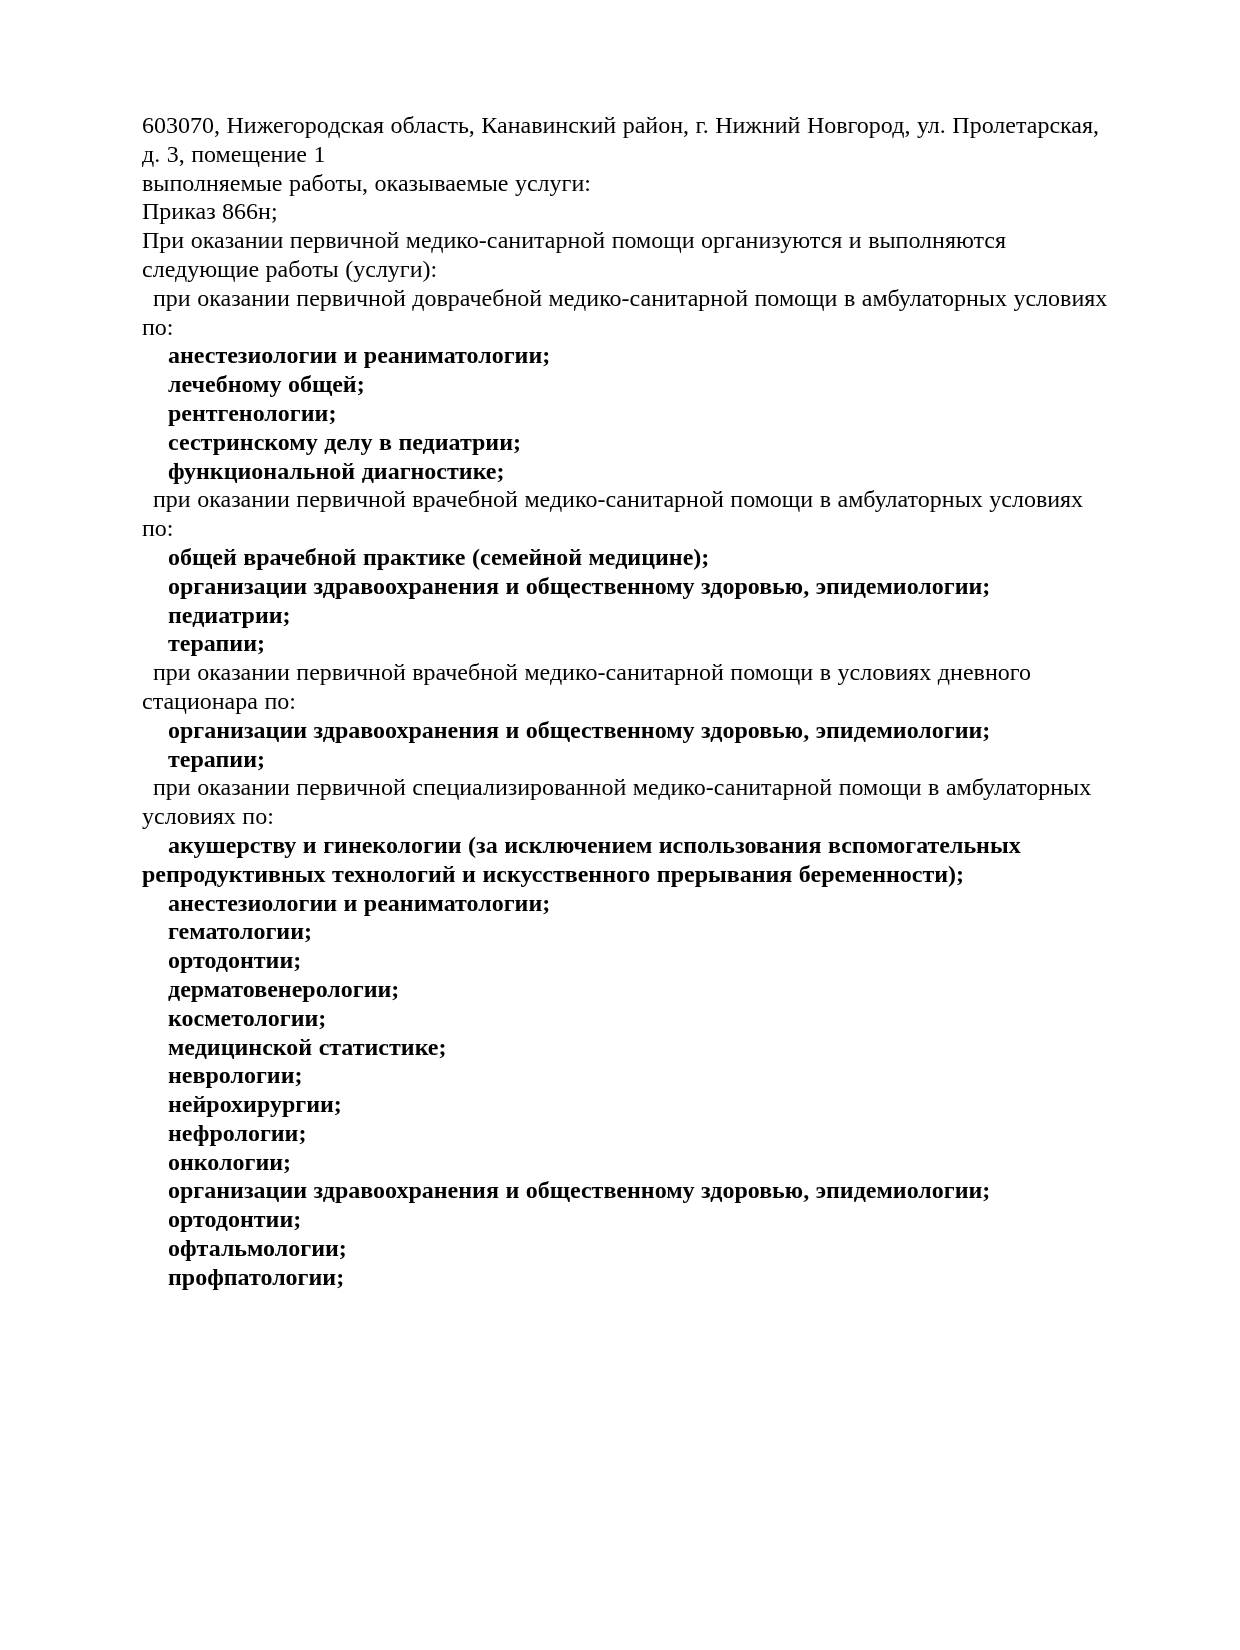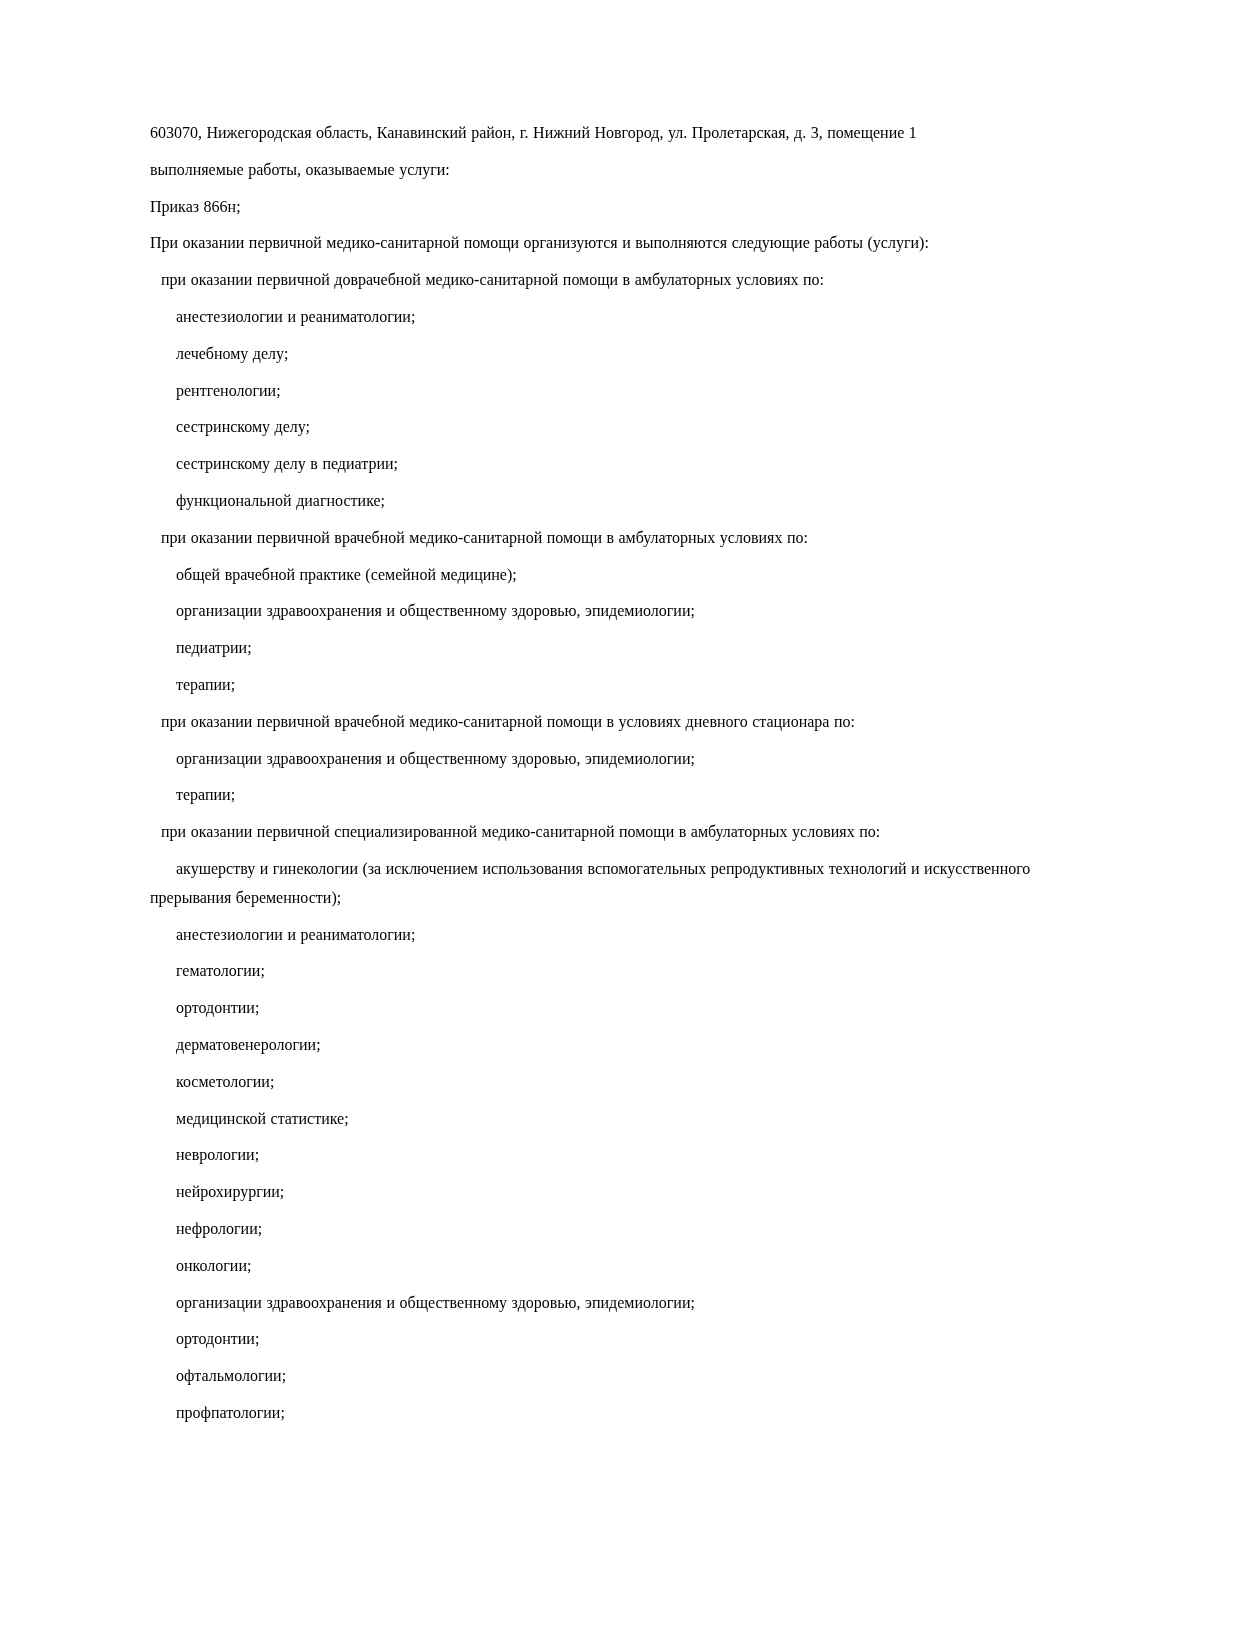--- a/index.html
+++ b/index.html
@@ -14,48 +14,48 @@
     font-family: "Liberation Serif", "DejaVu Serif", serif;
     color: #000000;
   }
   .doc-page {
     position: absolute;
     left: 142px;
     top: 111px;
     width: 966px;
   }
   .para {
-    margin: 8px;
+    margin: 0;
     padding: 0;
-    font-size: 16px;
+    font-size: 24px;
     line-height: 28.8px;
     text-indent: 0;
     word-spacing: 0.5px;
   }
   .para.heading {
     text-indent: 11px;
   }
   .para.item {
     text-indent: 26px;
+    font-weight: bold;
   }
 </style>
 </head>
 <body>
 
 <div class="doc-page">
   <p class="para">603070, Нижегородская область, Канавинский район, г. Нижний Новгород, ул. Пролетарская, д. 3, помещение 1</p>
   <p class="para">выполняемые работы, оказываемые услуги:</p>
   <p class="para">Приказ 866н;</p>
   <p class="para">При оказании первичной медико-санитарной помощи организуются и выполняются следующие работы (услуги):</p>
 
   <p class="para heading">при оказании первичной доврачебной медико-санитарной помощи в амбулаторных условиях по:</p>
   <p class="para item">анестезиологии и реаниматологии;</p>
-  <p class="para item">лечебному делу;</p>
+  <p class="para item">лечебному общей;</p>
   <p class="para item">рентгенологии;</p>
-  <p class="para item">сестринскому делу;</p>
   <p class="para item">сестринскому делу в педиатрии;</p>
   <p class="para item">функциональной диагностике;</p>
 
   <p class="para heading">при оказании первичной врачебной медико-санитарной помощи в амбулаторных условиях по:</p>
   <p class="para item">общей врачебной практике (семейной медицине);</p>
   <p class="para item">организации здравоохранения и общественному здоровью, эпидемиологии;</p>
   <p class="para item">педиатрии;</p>
   <p class="para item">терапии;</p>
 
   <p class="para heading">при оказании первичной врачебной медико-санитарной помощи в условиях дневного стационара по:</p>

